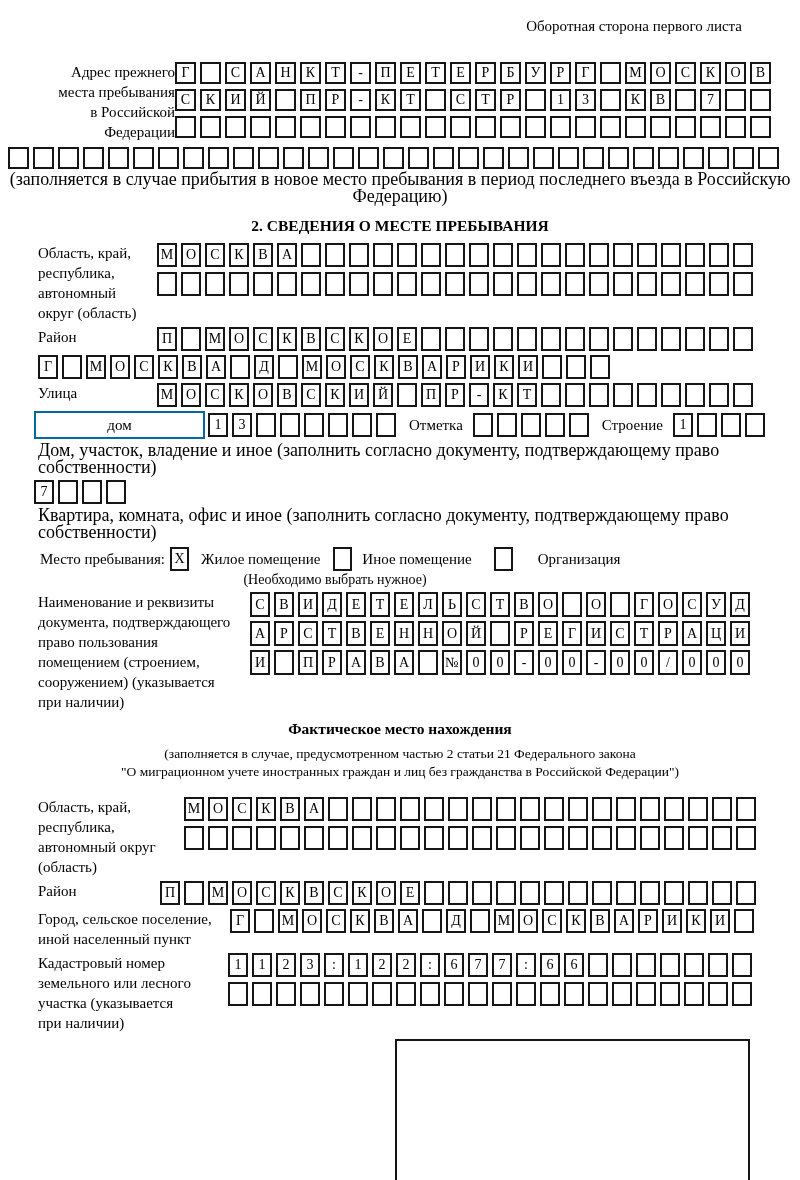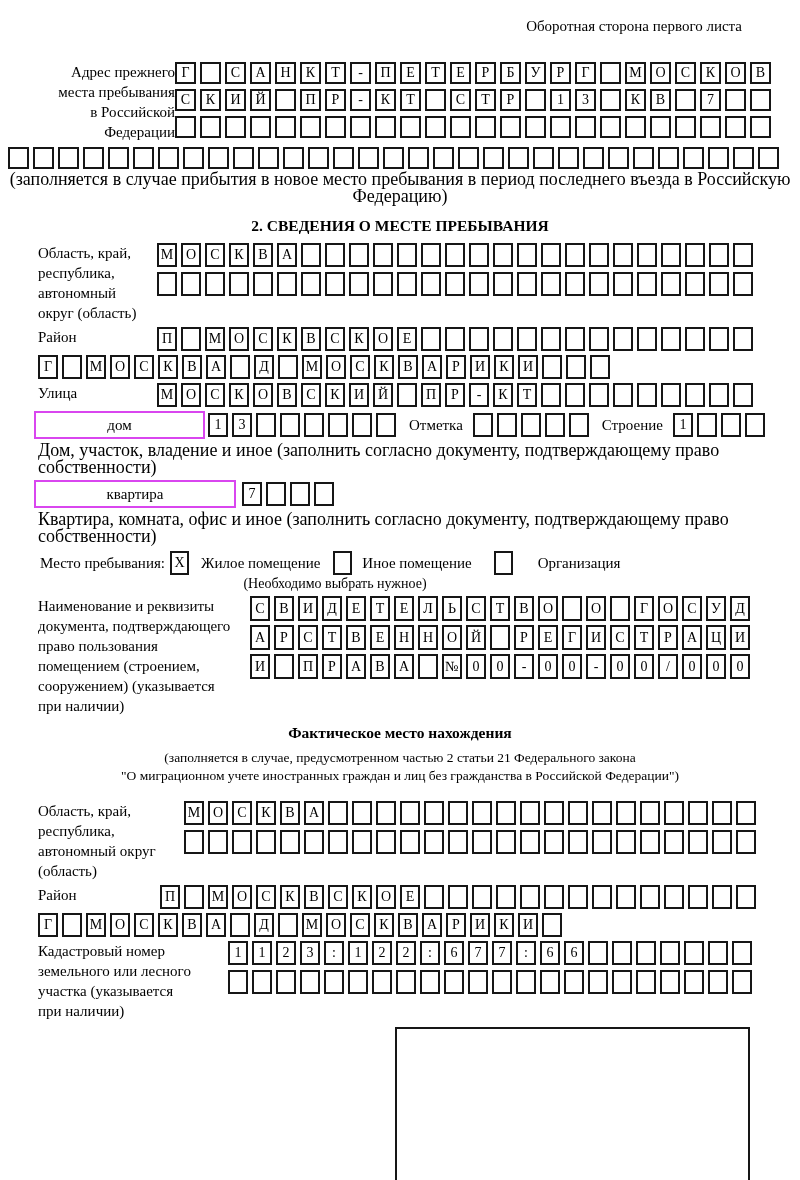--- a/index.html
+++ b/index.html
@@ -26,21 +26,21 @@
   .lw-doc{width:212px;}
   .lw-freg{width:146px;}
   .lw-fdis{width:122px;}
   .lw-fcity{width:192px;}
   .lw-kad{width:190px;}
   .note{font-size:18px;margin:2px 0 3px 38px;line-height:17px;}
   .note.center{text-align:center;margin-left:0;}
   .sec-title{font-weight:bold;text-align:center;font-size:15.5px;margin:12px 0 8px;}
   .house-row{display:flex;align-items:center;margin:4px 0 3px 34px;column-gap:3px;}
   .named-box{
-    box-sizing:border-box;border:2px solid #d946ef;height:28px;
+    box-sizing:border-box;border:2px solid #0369a1;height:28px;
     display:flex;align-items:center;justify-content:center;font-size:15px;flex-shrink:0;
   }
   .box-dom{width:171px;}
   .box-kv{width:202px;margin-right:3px;}
   .inline-label{font-size:15px;margin:0 7px 0 10px;}
   .stay-row{display:flex;align-items:center;margin:6px 0 1px 40px;font-size:15px;}
   .checkbox{
     box-sizing:border-box;width:19px;height:24px;border:2px solid #161616;
     display:flex;align-items:center;justify-content:center;font-size:14px;flex-shrink:0;
   }
@@ -361,21 +361,20 @@
   <div class="cells">
       <span class="cell">1</span>
       <span class="cell"></span>
       <span class="cell"></span>
       <span class="cell"></span>
     </div>
 </div>
 <div class="note">Дом, участок, владение и иное (заполнить согласно документу, подтверждающему право собственности)</div>
 
 <div class="house-row">
-  <div class="named-box box-kv">квартира</div>
   <div class="cells">
       <span class="cell">7</span>
       <span class="cell"></span>
       <span class="cell"></span>
       <span class="cell"></span>
     </div>
 </div>
 <div class="note">Квартира, комната, офис и иное (заполнить согласно документу, подтверждающему право собственности)</div>
 
 <div class="stay-row">
@@ -559,20 +558,22 @@
       <span class="cell"></span>
       <span class="cell"></span>
       <span class="cell"></span>
       <span class="cell"></span>
       <span class="cell"></span>
       <span class="cell"></span>
     </div>
 </div>
 
 <div class="band">
+  <div class="band-label lw-fcity">Город, сельское поселение,
+иной населенный пункт</div>
   <div class="cells">
       <span class="cell">Г</span>
       <span class="cell"></span>
       <span class="cell">М</span>
       <span class="cell">О</span>
       <span class="cell">С</span>
       <span class="cell">К</span>
       <span class="cell">В</span>
       <span class="cell">А</span>
       <span class="cell"></span>

